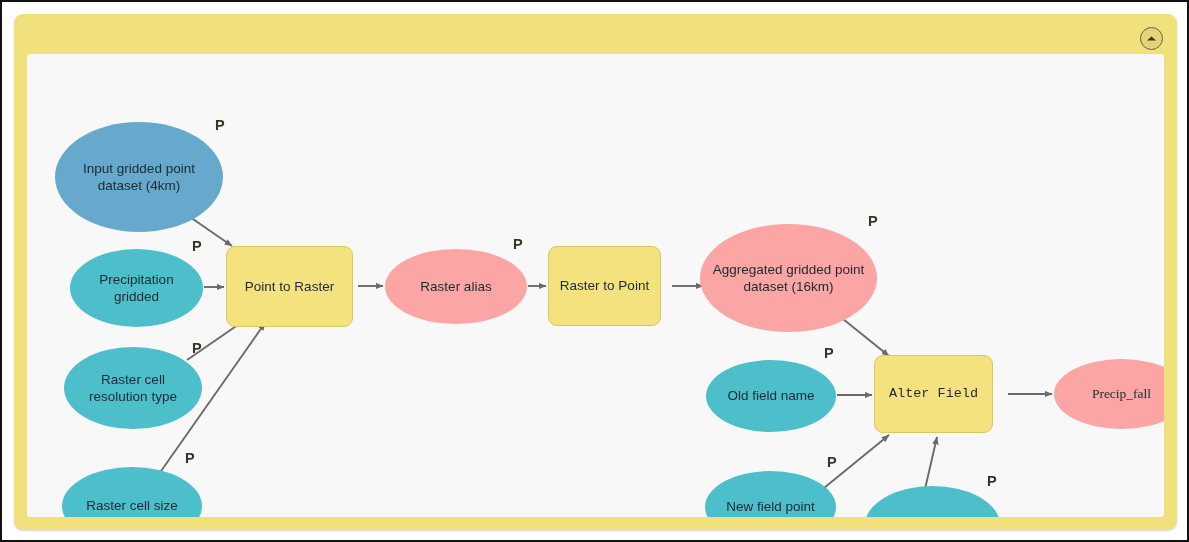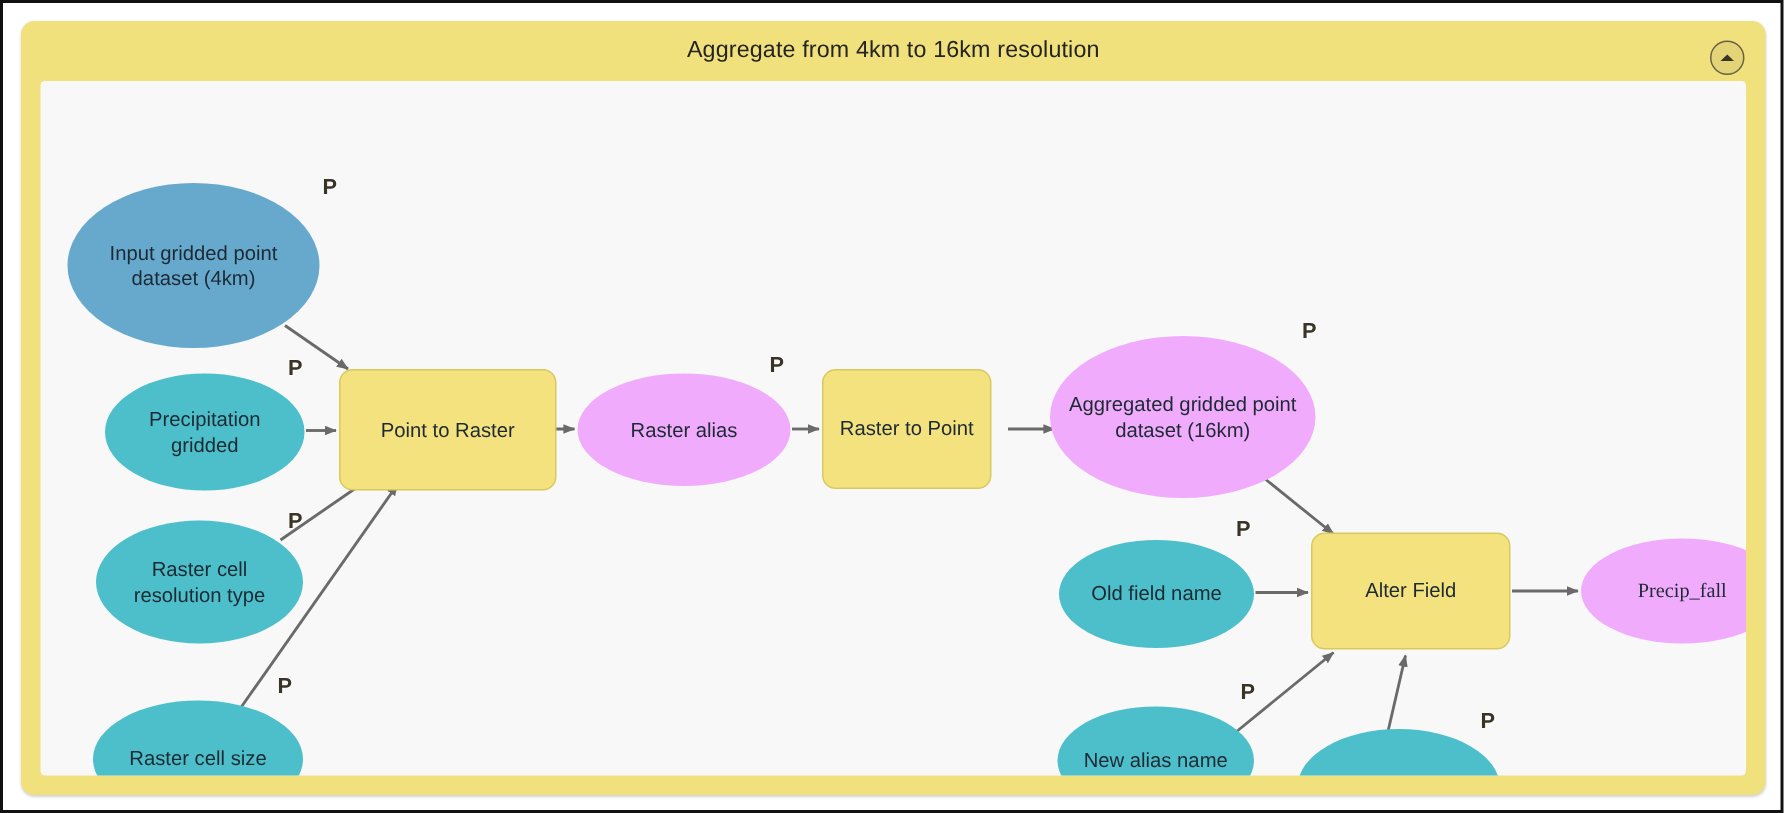--- a/index.html
+++ b/index.html
@@ -105,44 +105,41 @@
   }
   .node.ellipse { border-radius: 50%; }
   .node.rect {
     border-radius: 9px;
     border: 1px solid #d8c95f;
   }
 
   .fill-input   { background: #66a9cd; }
   .fill-var     { background: #4cbfca; }
   .fill-tool    { background: #f3e27e; }
-  .fill-output  { background: #f0abfc; }
+  .fill-output  { background: #fca5a5; }
 
   .node-label { display: block; }
 
   
   .p-marker {
     position: absolute;
     font-size: 14.5px;
     font-weight: bold;
     color: #3a3426;
     line-height: 1;
     text-shadow: 0 0 2px rgba(255,255,255,0.9);
   }
 </style>
 </head>
 <body>
 
 <div id="app-frame">
 
   <div id="model-panel">
 
-    <div id="model-titlebar">
-      <span id="model-title">Aggregate from 4km to 16km resolution</span>
-    </div>
 
     <div id="collapse-button">
       <svg width="11" height="7" viewBox="0 0 11 7" aria-hidden="true">
         <path d="M1 5.6 L5.5 1.4 L10 5.6 Z" fill="#3a3426"></path>
       </svg>
     </div>
 
     <div id="model-canvas">
 
       <svg id="edge-layer" viewBox="0 0 1137 463" preserveAspectRatio="none">
@@ -173,54 +170,54 @@
 
           <path d="M797,434 L862,381"></path>
 
           <path d="M898,435 L910,383"></path>
 
           <path d="M981,340 L1025,340"></path>
         </g>
       </svg>
 
       <div id="nodes-layer">
-          <div class="node ellipse fill-input" style="left: 18px; top: 68px; width: 168px; height: 110px;">
+          <div class="node ellipse fill-input" style="left: 28px; top: 68px; width: 168px; height: 110px;">
             <span class="node-label">Input gridded point dataset (4km)</span>
           </div>
           <div class="node ellipse fill-var" style="left: 43px; top: 195px; width: 133px; height: 78px;">
             <span class="node-label">Precipitation gridded</span>
           </div>
           <div class="node ellipse fill-var" style="left: 37px; top: 293px; width: 138px; height: 82px;">
             <span class="node-label">Raster cell resolution type</span>
           </div>
           <div class="node ellipse fill-var" style="left: 35px; top: 413px; width: 140px; height: 78px;">
             <span class="node-label">Raster cell size</span>
           </div>
-          <div class="node rect fill-tool" style="left: 199px; top: 192px; width: 145px; height: 81px;">
+          <div class="node rect fill-tool" style="left: 199px; top: 192px; width: 127px; height: 81px;">
             <span class="node-label">Point to Raster</span>
           </div>
           <div class="node ellipse fill-output" style="left: 358px; top: 195px; width: 142px; height: 75px;">
             <span class="node-label">Raster alias</span>
           </div>
           <div class="node rect fill-tool" style="left: 521px; top: 192px; width: 113px; height: 80px;">
             <span class="node-label">Raster to Point</span>
           </div>
           <div class="node ellipse fill-output" style="left: 673px; top: 170px; width: 177px; height: 108px;">
             <span class="node-label">Aggregated gridded point dataset (16km)</span>
           </div>
           <div class="node ellipse fill-var" style="left: 679px; top: 306px; width: 130px; height: 72px;">
             <span class="node-label">Old field name</span>
           </div>
           <div class="node ellipse fill-var" style="left: 678px; top: 417px; width: 131px; height: 72px;">
-            <span class="node-label">New alias name</span>
+            <span class="node-label">New field point</span>
           </div>
           <div class="node ellipse fill-var" style="left: 838px; top: 432px; width: 135px; height: 78px;">
             <span class="node-label">New field alias</span>
           </div>
-          <div class="node rect fill-tool" style="left: 847px; top: 301px; width: 133px; height: 78px;">
+          <div class="node rect fill-tool" style="left: 847px; top: 301px; width: 119px; height: 78px; font-family: Liberation Mono, monospace;">
             <span class="node-label">Alter Field</span>
           </div>
           <div class="node ellipse fill-output" style="left: 1027px; top: 305px; width: 135px; height: 70px; font-family: Liberation Serif, serif;">
             <span class="node-label">Precip_fall</span>
           </div>
         </div>
       <div id="markers-layer">
           <div class="p-marker" style="left: 188px; top: 64px;">P</div>
           <div class="p-marker" style="left: 165px; top: 185px;">P</div>
           <div class="p-marker" style="left: 165px; top: 287px;">P</div>

